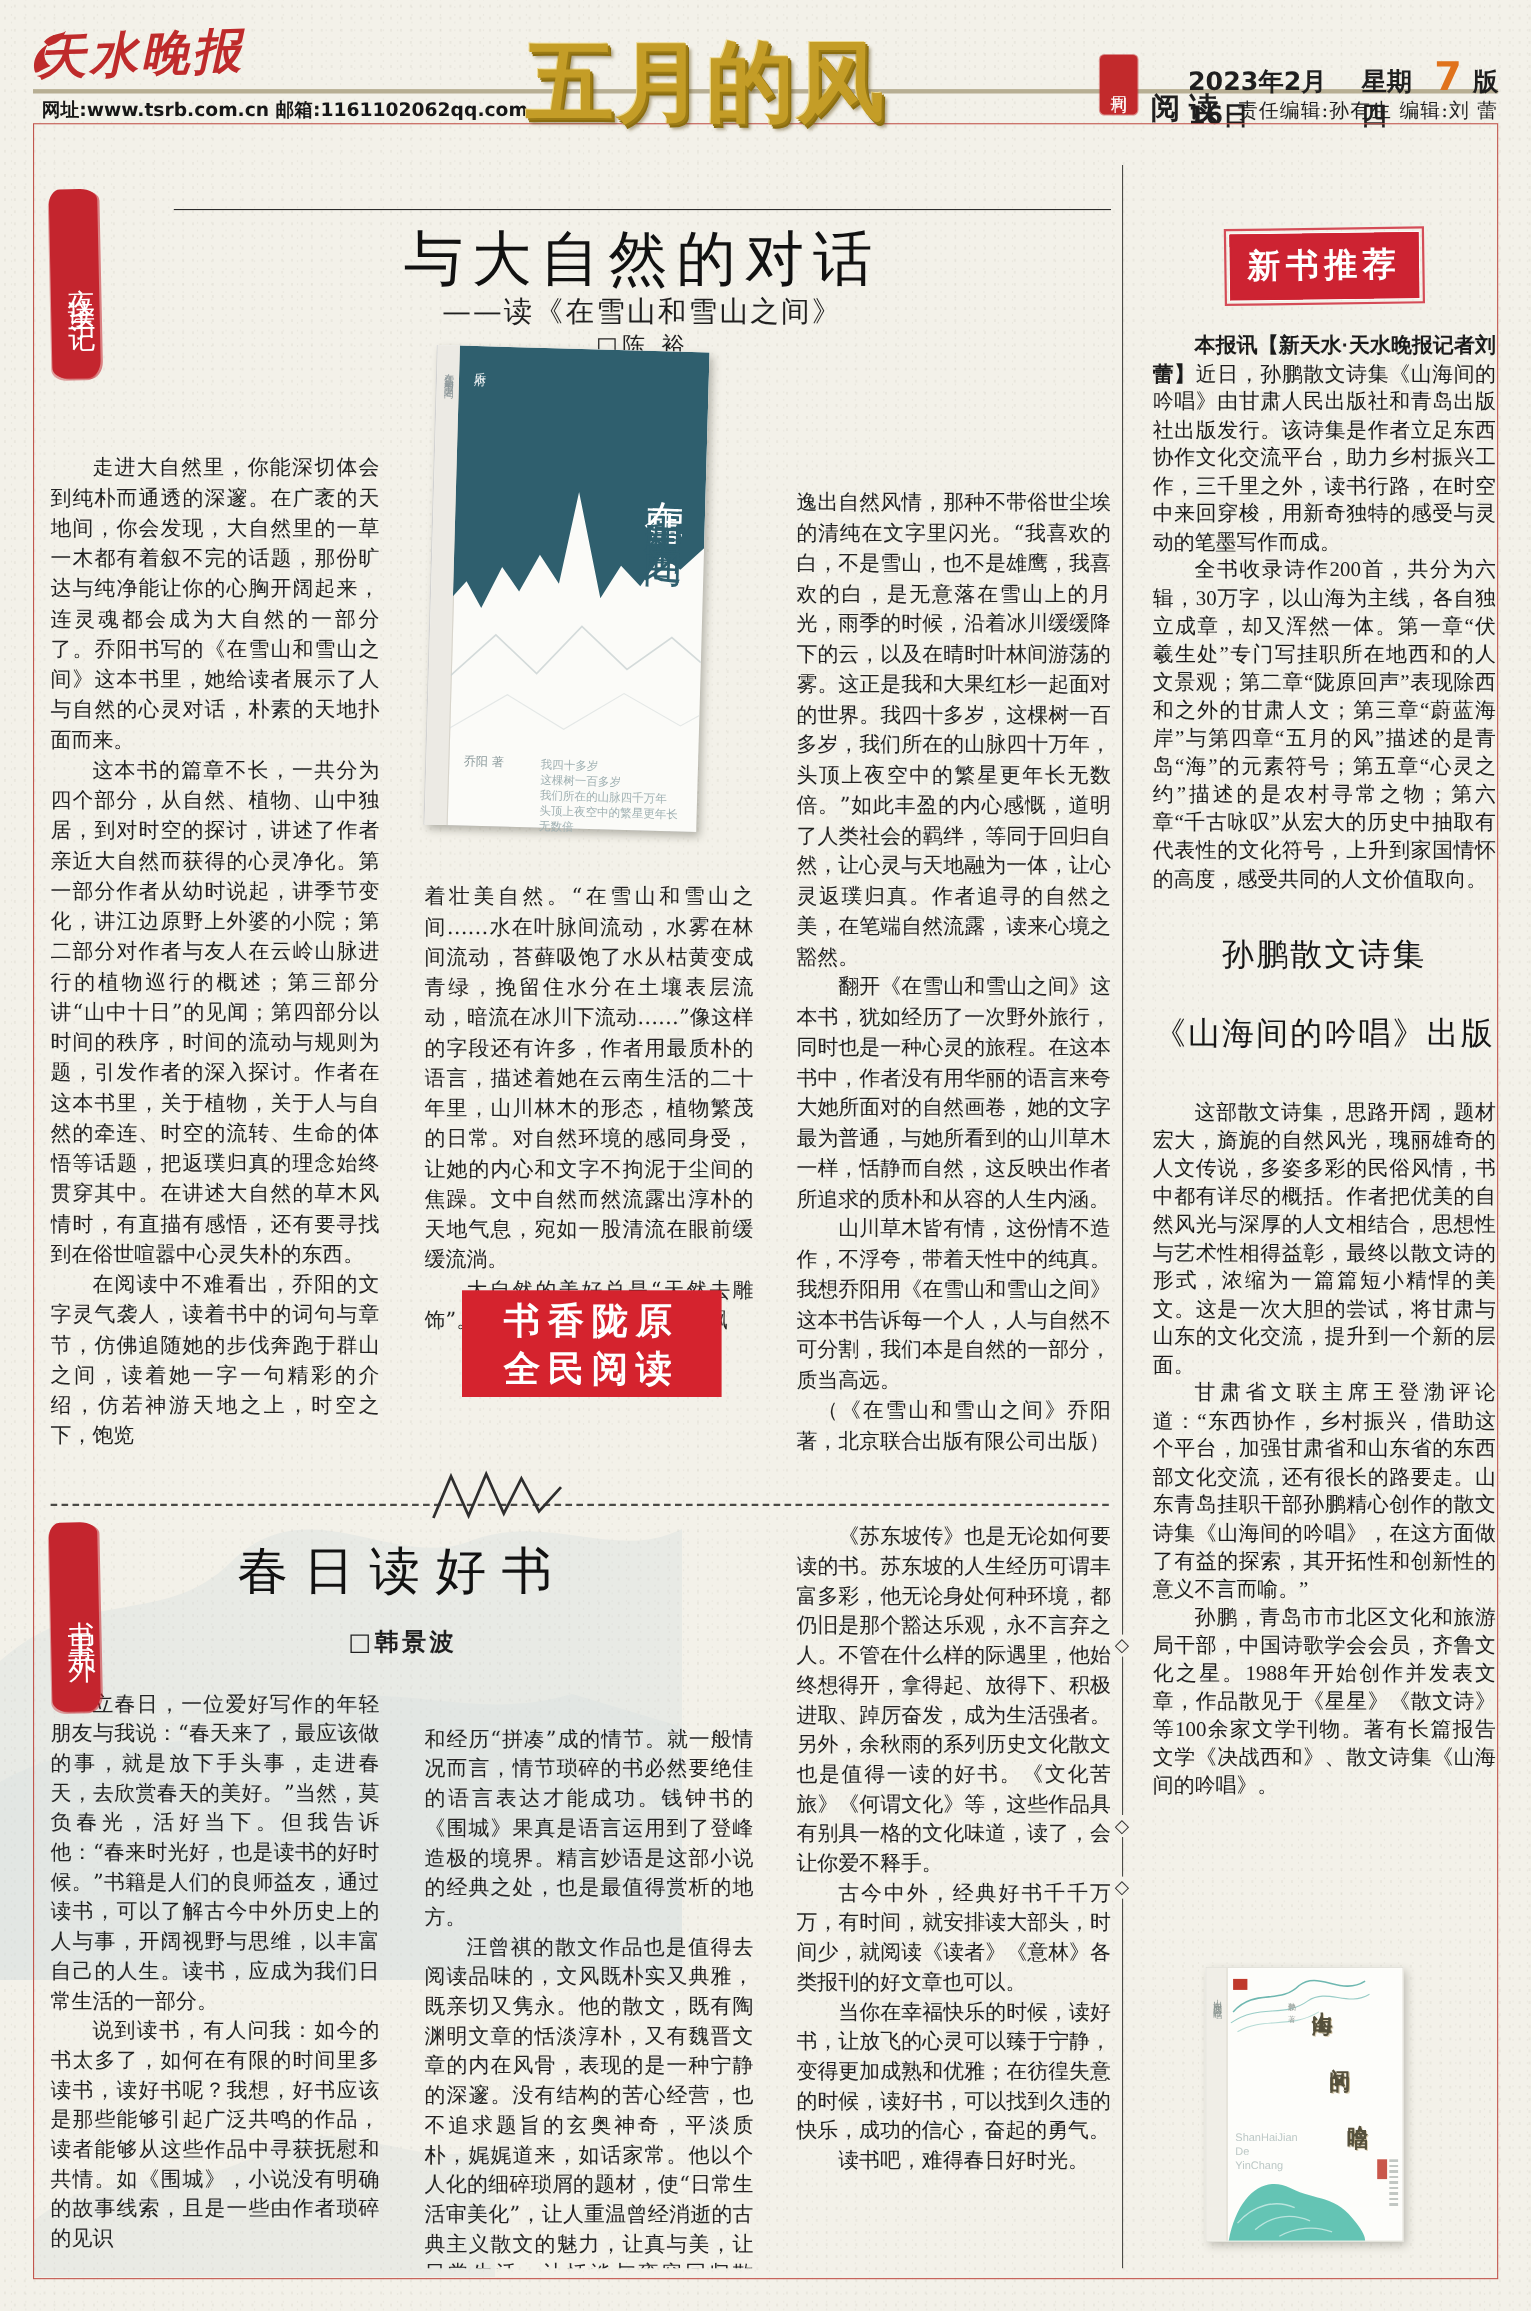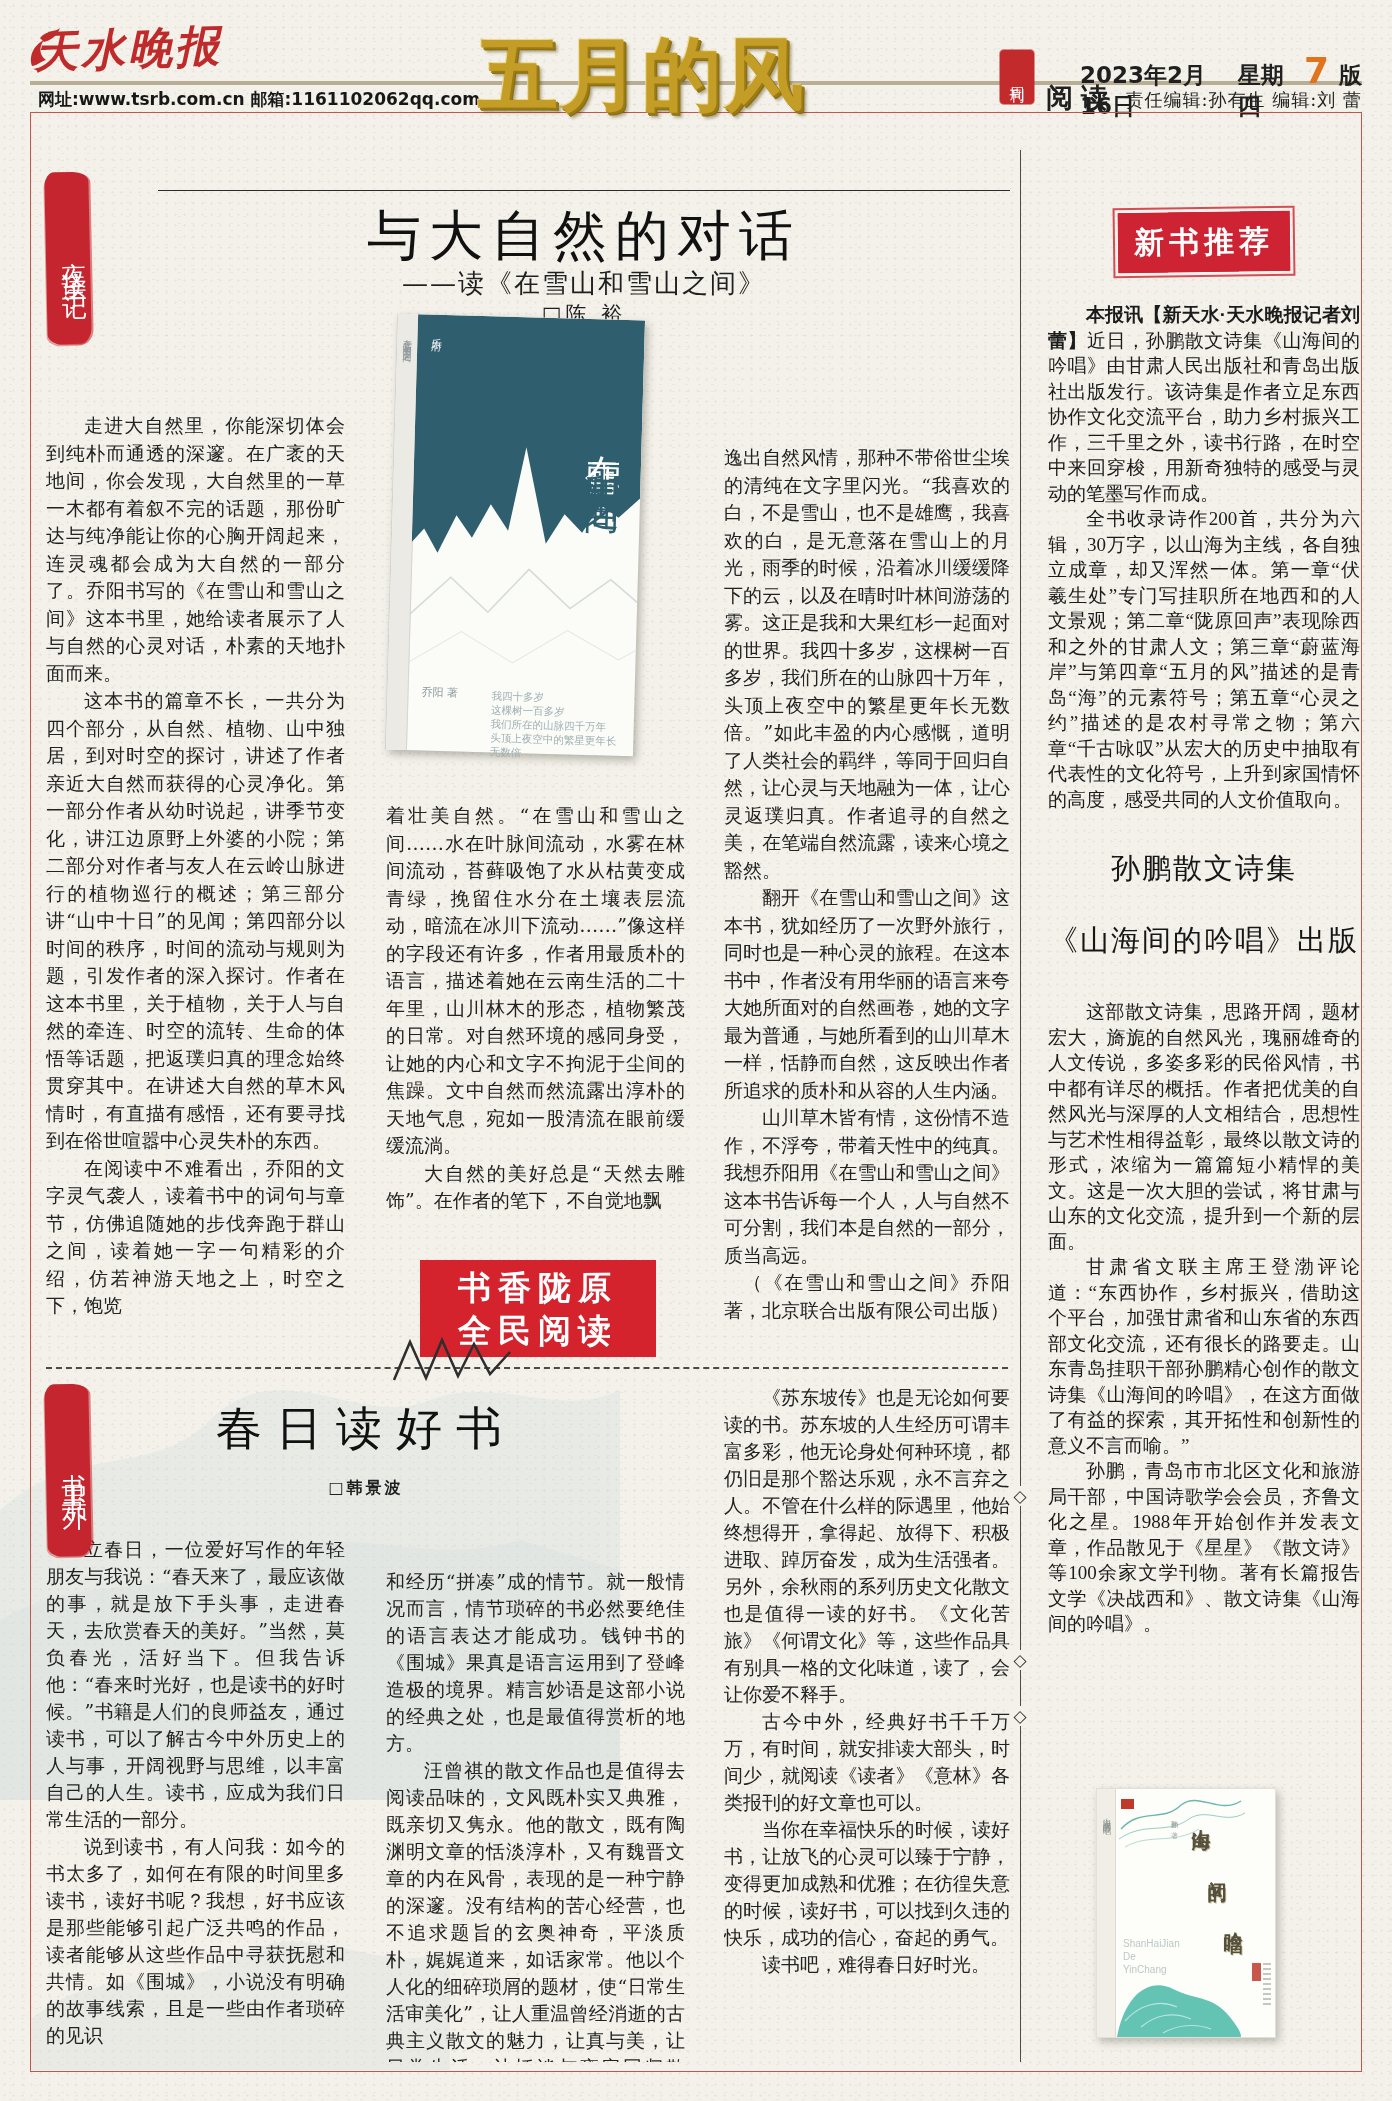--- a/index.html
+++ b/index.html
@@ -60,30 +60,30 @@
   .cover1 .imprint{position:absolute;left:30px;top:14px;writing-mode:vertical-rl;text-orientation:upright;
     font-size:11px;color:rgba(255,255,255,.85);letter-spacing:2px;z-index:3;}
   .cover1 .vtitle{position:absolute;right:18px;top:108px;writing-mode:vertical-rl;text-orientation:upright;
     font-size:36px;letter-spacing:6px;line-height:40px;z-index:3;}
   .cover1 .vtitle .t1{color:#ffffff;}
   .cover1 .vtitle .t2{color:#2f5f6e;}
   .cover1 .byline{position:absolute;left:34px;top:370px;font-size:11px;color:#8b9a9c;z-index:3;}
   .cover1 .quote{position:absolute;left:104px;top:372px;width:134px;font-size:10.5px;line-height:14px;
     color:#9fb0b2;z-index:3;}
   
-  .promo{left:420px;top:1260px;width:236px;height:97px;background:#d5232e;color:#fff;text-align:center;
+  .promo{left:420px;top:1173px;width:236px;height:97px;background:#d5232e;color:#fff;text-align:center;
     font-family:"DejaVu Sans",sans-serif;font-weight:bold;font-size:33px;letter-spacing:7px;
     line-height:43px;padding-top:6px;box-sizing:border-box;}
   
   .dash-rule{left:46px;top:1367px;width:962px;border-top:2px dashed #4a4a46;}
   .zigzag{left:392px;top:1334px;z-index:2;}
   
   .a2-title{left:46px;top:1398px;width:640px;text-align:center;font-size:46px;letter-spacing:14px;color:#111;}
   .a2-author{left:46px;top:1478px;width:640px;text-align:center;font-family:"DejaVu Sans",sans-serif;
-    font-weight:bold;font-size:16px;letter-spacing:3px;}
+    font-weight:bold;font-size:22px;letter-spacing:3px;}
   .a2col{font-size:19px;line-height:27px;}
   .a2c1{left:46px;top:1536px;width:299px;height:526px;}
   .a2c2{left:386px;top:1536px;width:299px;height:526px;}
   .a2c3{left:724px;top:1384px;width:286px;height:678px;}
   
   .stamp{left:1118px;top:212px;width:172px;height:60px;background:#cd2332;color:#fff;text-align:center;
     font-family:"DejaVu Sans",sans-serif;font-weight:bold;font-size:30px;letter-spacing:5px;line-height:60px;
     outline:2px solid rgba(205,35,50,.8);outline-offset:3px;transform:rotate(-.8deg);
     box-shadow:inset 0 0 0 2px #cd2332, 0 0 0 1px rgba(255,255,255,.7);}
   .sidebar{left:1048px;top:302px;width:312px;height:1478px;font-family:"Liberation Serif",serif;

